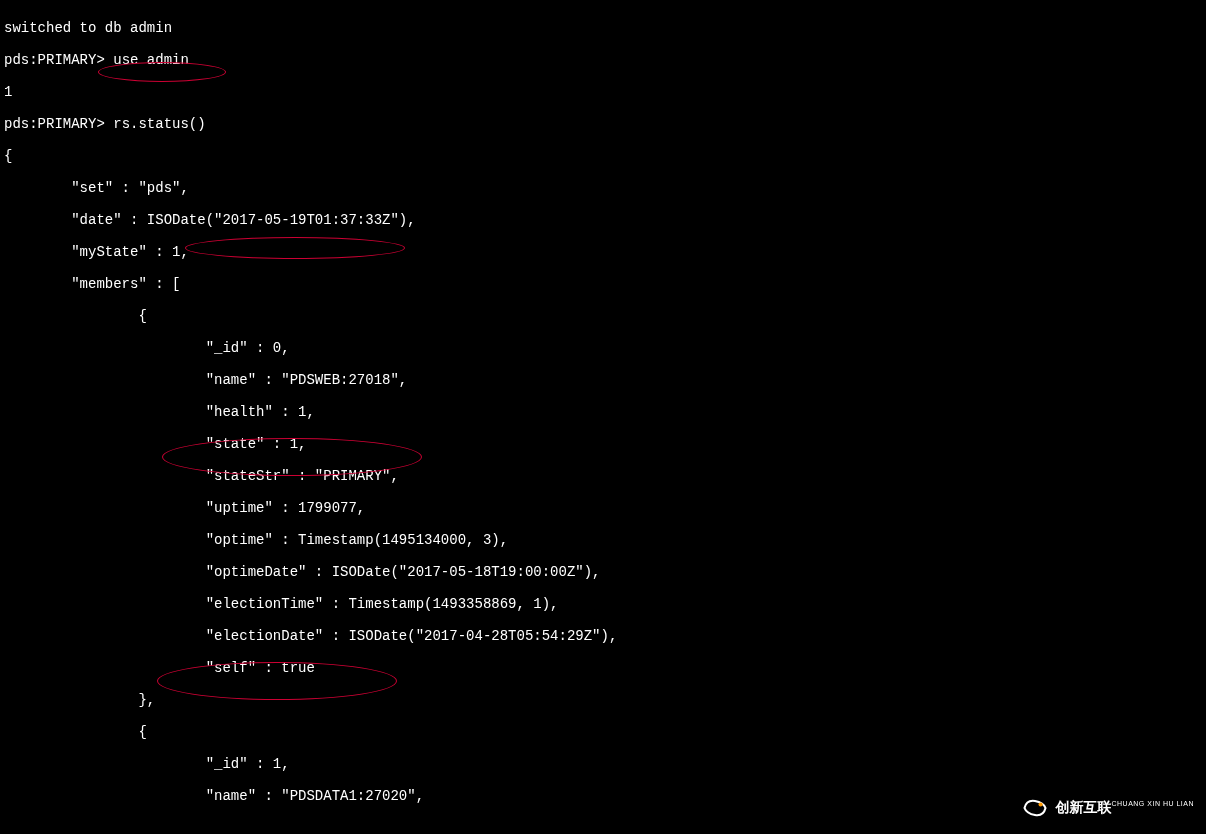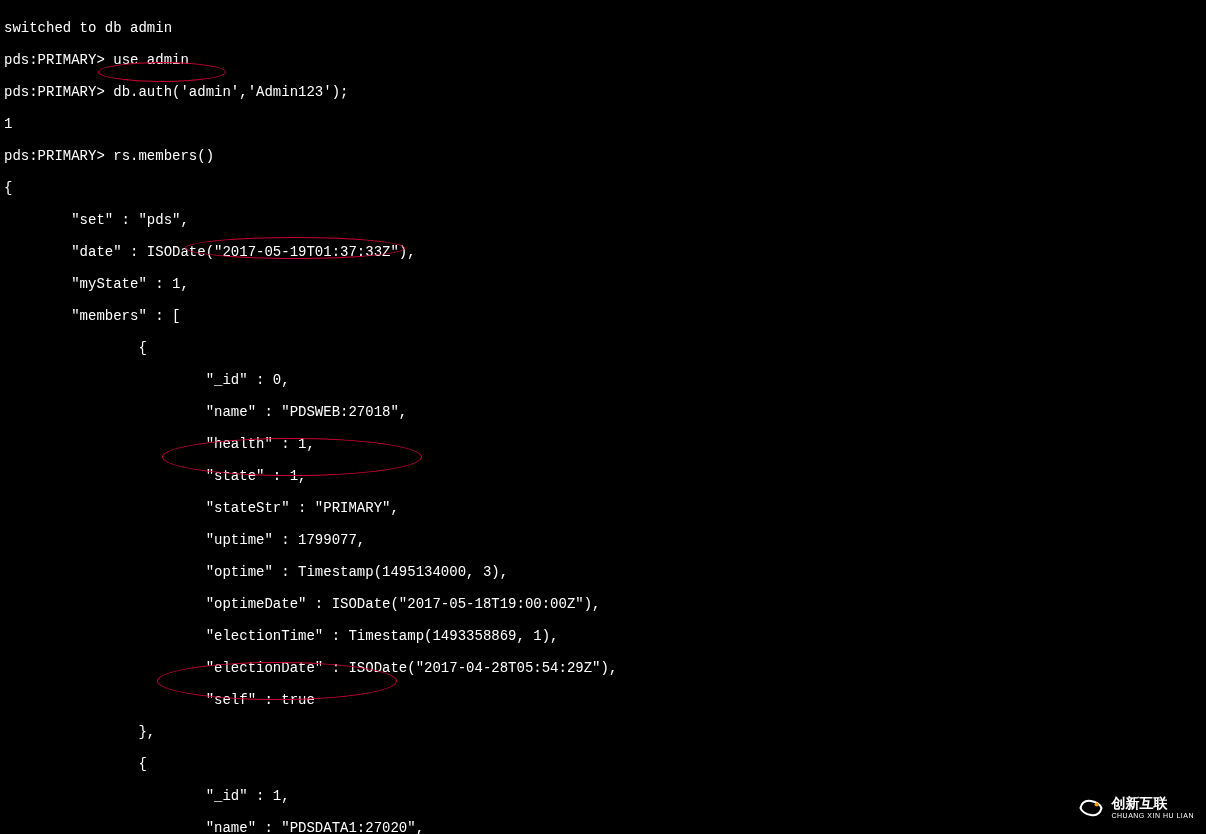--- a/index.html
+++ b/index.html
@@ -35,21 +35,21 @@
       gap: 6px;
       color: #fff;
       font-family: sans-serif;
     }
     .watermark-icon {
       width: 28px;
       height: 28px;
     }
     .watermark-text {
       display: flex;
-      flex-direction: column;
+      flex-direction: row;
       line-height: 1.1;
     }
     .watermark-text .cn {
       font-size: 14px;
       font-weight: bold;
     }
     .watermark-text .py {
       font-size: 7px;
       letter-spacing: 0.5px;
     }
@@ -63,23 +63,22 @@
     .e2 { left: 185px; top: 237px; width: 220px; height: 22px; }
     .e3 { left: 162px; top: 438px; width: 260px; height: 38px; }
     .e4 { left: 157px; top: 662px; width: 240px; height: 38px; }
   </style>
 </head>
 <body>
 
 <div class="terminal">
 <div class="line">switched to db admin</div>
 <div class="line"><span>pds:PRIMARY&gt;</span> <span>use admin</span></div>
-<div class="line"><span>pds:PRIMARY&gt;</span> <span>db.auth('admin','Admin123');</span></div>
 <div class="line">1</div>
-<div class="line"><span>pds:PRIMARY&gt;</span> <span>rs.members()</span></div>
+<div class="line"><span>pds:PRIMARY&gt;</span> <span>rs.status()</span></div>
 <div class="line">{</div>
 <div class="line">        "set" : "pds",</div>
 <div class="line">        "date" : ISODate("2017-05-19T01:37:33Z"),</div>
 <div class="line">        "myState" : 1,</div>
 <div class="line">        "members" : [</div>
 <div class="line">                {</div>
 <div class="line">                        "_id" : 0,</div>
 <div class="line">                        "name" : "PDSWEB:27018",</div>
 <div class="line">                        "health" : 1,</div>
 <div class="line">                        "state" : 1,</div>

